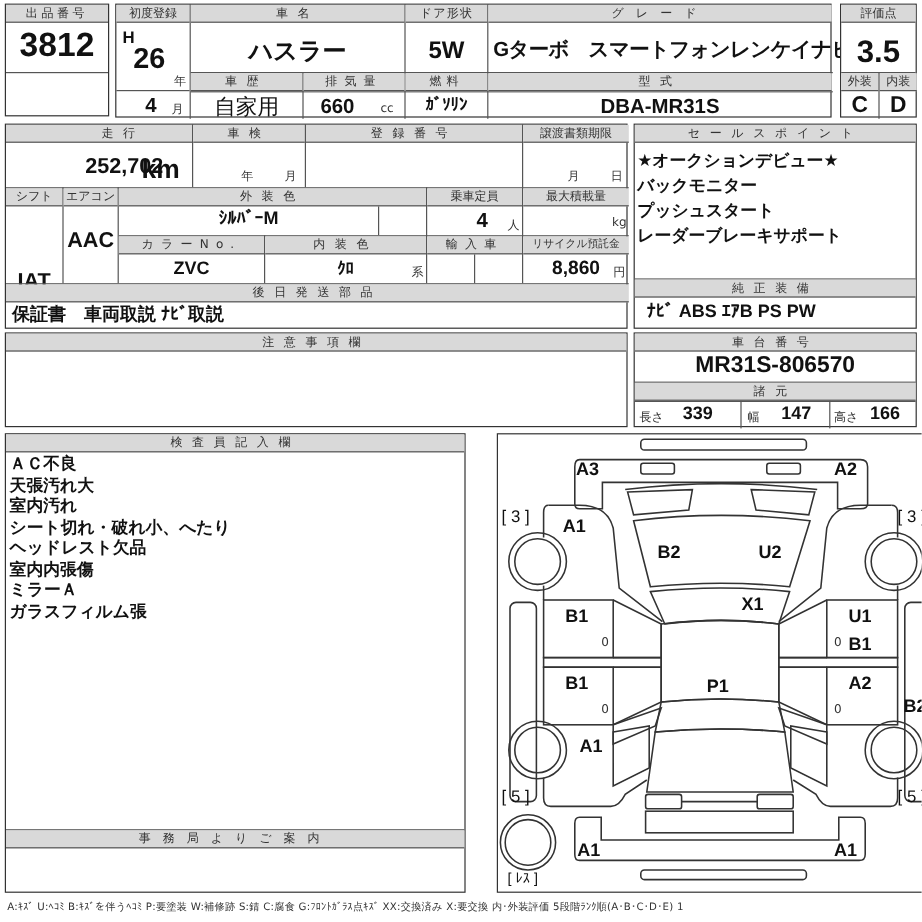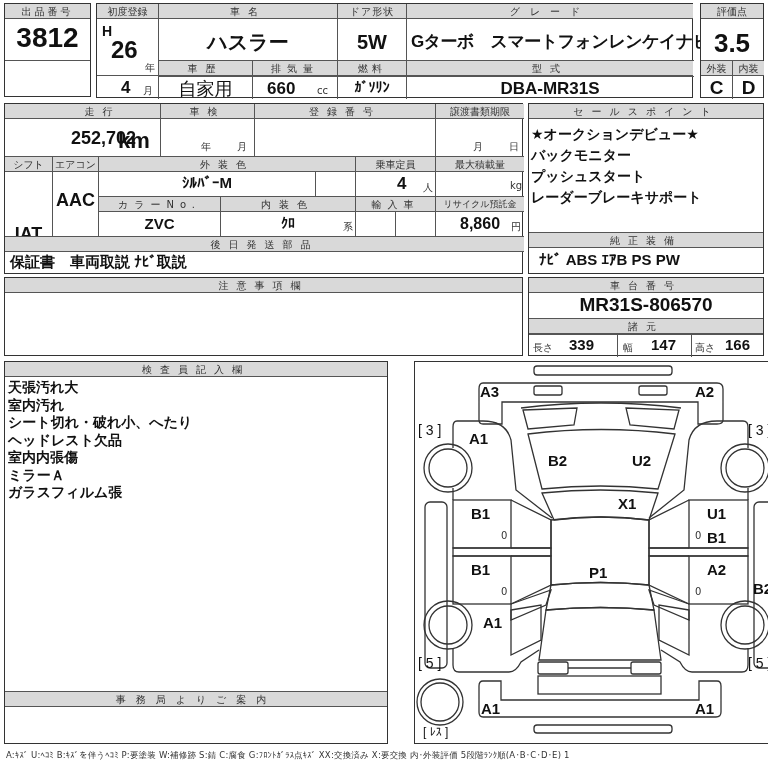--- a/index.html
+++ b/index.html
@@ -170,20 +170,21 @@
   <div class="unit" style="left:94px;top:63px;">幅</div>
   <div class="val big" style="left:122px;top:58px;font-size:15px;">147</div>
   <div class="vl" style="left:162px;top:56px;height:23px;"></div>
   <div class="unit" style="left:166px;top:63px;">高さ</div>
   <div class="val big" style="left:196px;top:58px;font-size:15px;">166</div>
 </div>
 
 <div class="box" style="left:4px;top:361px;width:384px;height:383px;">
   <div class="hdr" style="left:0;top:0;width:100%;letter-spacing:8px;">検査員記入欄</div>
   <div class="abs" style="left:3px;top:17px;">
+    <div class="line-item">ＡＣ不良</div>
     <div class="line-item">天張汚れ大</div>
     <div class="line-item">室内汚れ</div>
     <div class="line-item">シート切れ・破れ小、へたり</div>
     <div class="line-item">ヘッドレスト欠品</div>
     <div class="line-item">室内内張傷</div>
     <div class="line-item">ミラーＡ</div>
     <div class="line-item">ガラスフィルム張</div>
   </div>
   <div class="hl" style="left:0;top:329px;width:100%;"></div>
   <div class="hdr" style="left:0;top:330px;width:100%;letter-spacing:10px;">事務局よりご案内</div>

